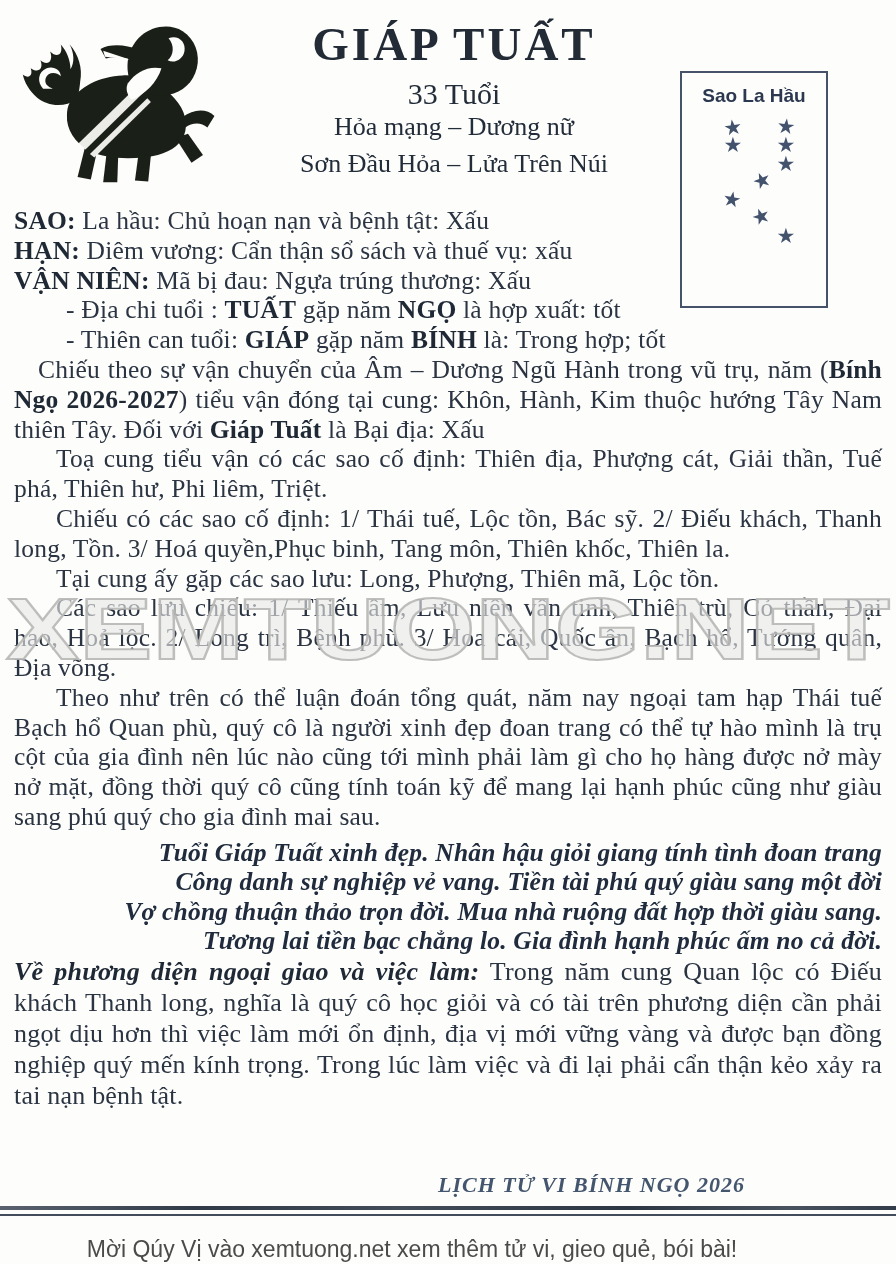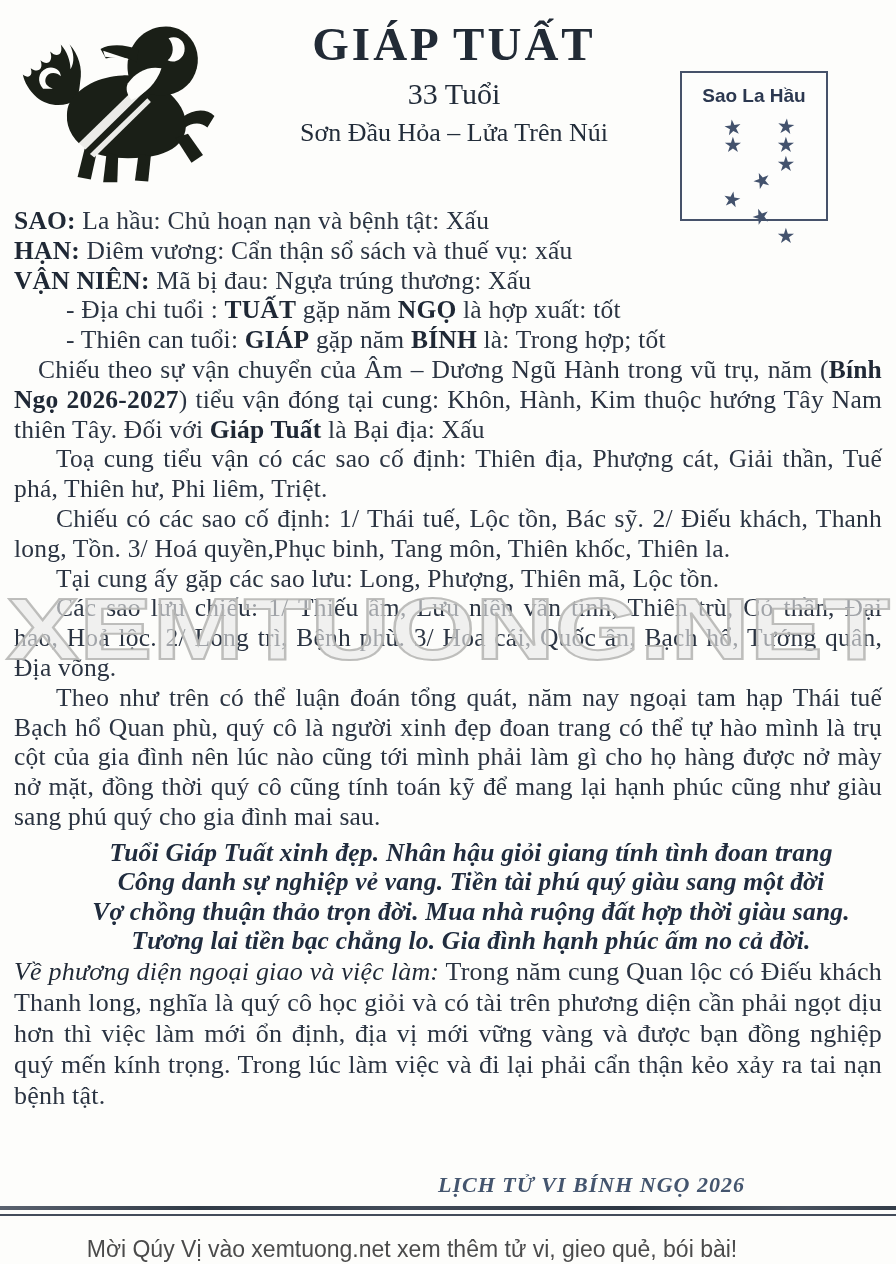--- a/index.html
+++ b/index.html
@@ -23,21 +23,21 @@
     margin: 8px 0 0 0; font-size: 47px; font-weight: bold;
     letter-spacing: 3px; line-height: 52px; color: #222b36;
   }
   .age-line   { margin-top: 7px;  font-size: 30px; line-height: 33px; }
   .birth-line { margin-top: 3px;  font-size: 26px; line-height: 29px; }
   .elem-line  { margin-top: 2px;  font-size: 26px; line-height: 29px; }
   .napam-line { margin-top: 8px;  font-size: 26px; line-height: 29px; }
 
   
   .star-box {
-    position: absolute; left: 680px; top: 71px; width: 148px; height: 150px;
+    position: absolute; left: 680px; top: 71px; width: 148px; height: 237px;
     border: 2px solid #46526a; box-sizing: border-box; background: rgba(255,255,255,0.3);
   }
   .star-box-title {
     position: absolute; top: 12px; left: 0; right: 0; text-align: center;
     font-family: "Liberation Sans", sans-serif; font-weight: bold;
     font-size: 19px; color: #2c3850;
   }
   .st {
     position: absolute; font-family: "DejaVu Sans", sans-serif;
     font-size: 21px; color: #43526d; transform: translate(-50%, -55%);
@@ -62,24 +62,24 @@
   .ov b { font-weight: bold; color: #1f2835; }
   .dash { padding-left: 52px; }
   .ind-sm { text-indent: 24px; }
   .ind-md { text-indent: 42px; }
 
   .verse {
     margin-top: 6px; padding-left: 46px;
     font-weight: bold; font-style: italic;
     font-size: 25.5px; line-height: 29.5px; color: #202c3e;
   }
-  .verse p { margin: 0; text-align: center; }
+  .verse p { margin: 0; text-align: right; }
 
   .career { margin-top: 21px; line-height: 31px; font-size: 26px; }
-  .career .lead { font-weight: normal; font-style: italic; color: #1f2835; }
+  .career .lead { font-weight: bold; font-style: italic; color: #1f2835; }
 
   
   .watermark { position: absolute; left: 0; top: 583px; width: 896px; height: 96px; z-index: 6; pointer-events: none; }
 
   
   .rule-band {
     position: absolute; left: 0; top: 1206px; width: 896px; height: 4px; z-index: 2;
     background: linear-gradient(90deg,#5a626f,#313b47 22%,#434c59 45%,#2d3743 70%,#49525f 88%,#333d49);
   }
   .rule-thin {
@@ -120,20 +120,21 @@
       <path d="M110,43 L140,53 L112,50 Z"></path>
       <path d="M138,80 C147,67 161,60 176,63 C171,79 158,92 142,99 C137,93 135,86 138,80 Z"></path>
       <path d="M82,148 L148,84 L156,90 L90,155 Z" opacity="0.92"></path>
       <path d="M95,160 L160,97 L164,101 L100,164 Z" opacity="0.92"></path>
     </g>
   </svg>
 
   <div class="header-block">
     <h1 class="page-title">GIÁP TUẤT</h1>
     <div class="age-line">33 Tuổi</div>
+    <div class="elem-line">Hỏa mạng –  Dương nữ</div>
     <div class="napam-line">Sơn Đầu Hỏa – Lửa Trên Núi</div>
   </div>
 
   <div class="star-box">
     <div class="star-box-title">Sao La Hầu</div>
     <span class="st s1">★</span>
     <span class="st s2">★</span>
     <span class="st s3">★</span>
     <span class="st s4">★</span>
     <span class="st s5">★</span>

